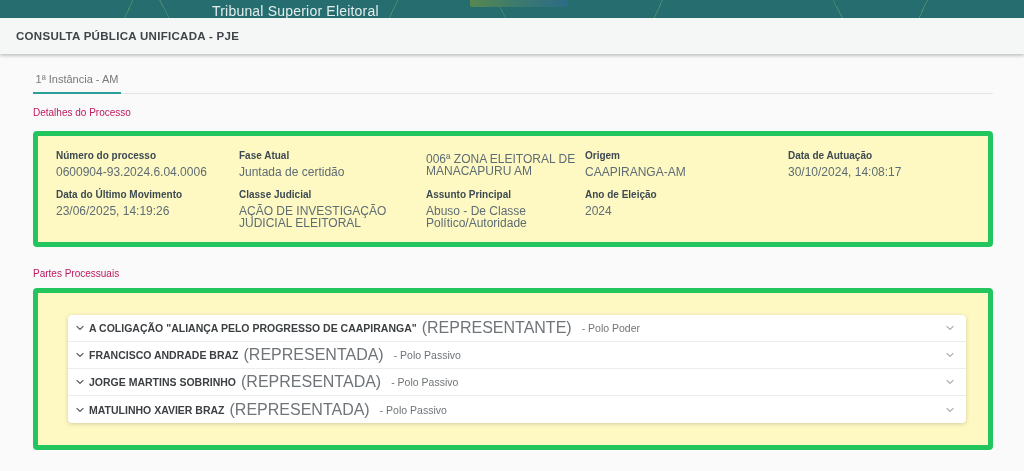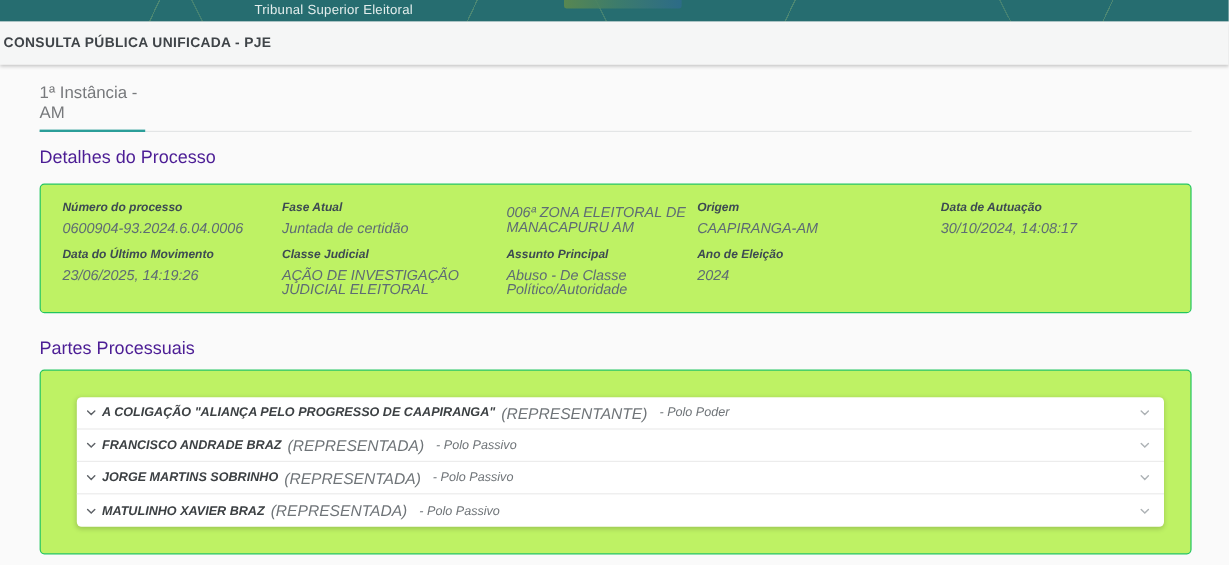--- a/index.html
+++ b/index.html
@@ -8,50 +8,50 @@
 
   
   .top-bar{
     position:relative; height:18px; background-color:#266d70;
     background-image:
       repeating-linear-gradient(115deg, transparent 0 120px, rgba(173,203,122,.28) 120px 121px, transparent 121px 240px),
       repeating-linear-gradient(63deg,  transparent 0 150px, rgba(173,203,122,.22) 150px 151px, transparent 151px 300px);
   }
   .top-bar-title{
     position:absolute; left:212px; top:3px;
-    font-size:11px; color:#e3edec; letter-spacing:.2px;
+    font-size:14px; color:#e3edec; letter-spacing:.2px;
   }
   .logo-strip{
     position:absolute; left:470px; top:0; width:98px; height:7px;
     background:linear-gradient(90deg,#5d8a4e 0%,#3f7d6b 45%,#2d6b8a 100%);
     border-radius:0 0 2px 2px; opacity:.9;
   }
 
   
   .app-bar{
     height:36px; background:#f5f6f6; display:flex; align-items:center;
-    padding-left:3px; box-shadow:0 2px 3px rgba(0,0,0,.22); position:relative; z-index:2;
+    padding-left:16px; box-shadow:0 2px 3px rgba(0,0,0,.22); position:relative; z-index:2;
   }
   .app-bar h1{ font-size:11.5px; font-weight:bold; color:#3f4448; letter-spacing:.3px; }
 
   
   .content{ padding:0 31px 0 33px; }
 
   .tab-bar{ margin-top:15px; border-bottom:1px solid #e3e5e6; }
   .tab{
-    display:inline-block; width:88px; text-align:left;
-    font-size:14px; color:#77797c; padding-bottom:7px;
+    display:inline-block; width:88px; text-align:center;
+    font-size:11px; color:#77797c; padding-bottom:7px;
     border-bottom:2px solid #2b9e99; margin-bottom:-1px; cursor:pointer;
   }
 
-  h2.section{ font-size:15px; font-weight:400; color:#4c1d95; }
+  h2.section{ font-size:10px; font-weight:400; color:#be185d; }
   .h-details{ margin:13px 0 13px; }
   .h-parties{ margin:21px 0 9px; }
 
-  .card{ background:#bef264; border:1px solid #22c55e; border-radius:4px;font-style:italic; }
+  .card{ background:#fef9c3; border:5px solid #22c55e; border-radius:4px; }
 
   
   .details-card{ padding:13px 0 3px 18px; }
   .details-grid{ display:grid; grid-template-columns:183px 187px 159px 203px 1fr; }
   .field{ margin-bottom:10px; padding-right:8px; }
   .field-label{ font-size:10px; font-weight:bold; color:#3d4a52; line-height:13px; }
   .field-value{ font-size:12px; color:#5e6c74; line-height:12px; margin-top:4px; }
 
   
   .parties-card{ padding:22px 22px 22px 30px; }
@@ -60,21 +60,21 @@
     height:27px; display:flex; align-items:center;
     padding:0 10px 0 6px; border-bottom:1px solid #ececec; cursor:pointer;
   }
   .party-row:last-child{ border-bottom:none; cursor:default; }
   .party-row.no-toggle{ padding-left:20px; }
   .chev{ width:12px; height:12px; display:inline-flex; flex:0 0 12px; }
   .chev svg{ width:12px; height:12px; }
   .chev-left{ color:#5f6368; margin-right:3px; }
   .chev-right{ color:#aeb3b6; margin-left:auto; }
   .party-name{ font-size:10.5px; font-weight:bold; color:#3c4043; white-space:nowrap; }
-  .party-role{ font-size:13px; color:#6f7478; margin-left:5px; white-space:nowrap; }
+  .party-role{ font-size:16px; color:#6f7478; margin-left:5px; white-space:nowrap; }
   .party-polo{ font-size:10.5px; color:#6f7478; margin-left:10px; white-space:nowrap; }
 </style>
 </head>
 <body>
 
 <header class="top-bar">
   <div class="logo-strip"></div>
   <span class="top-bar-title">Tribunal Superior Eleitoral</span>
 </header>
 

